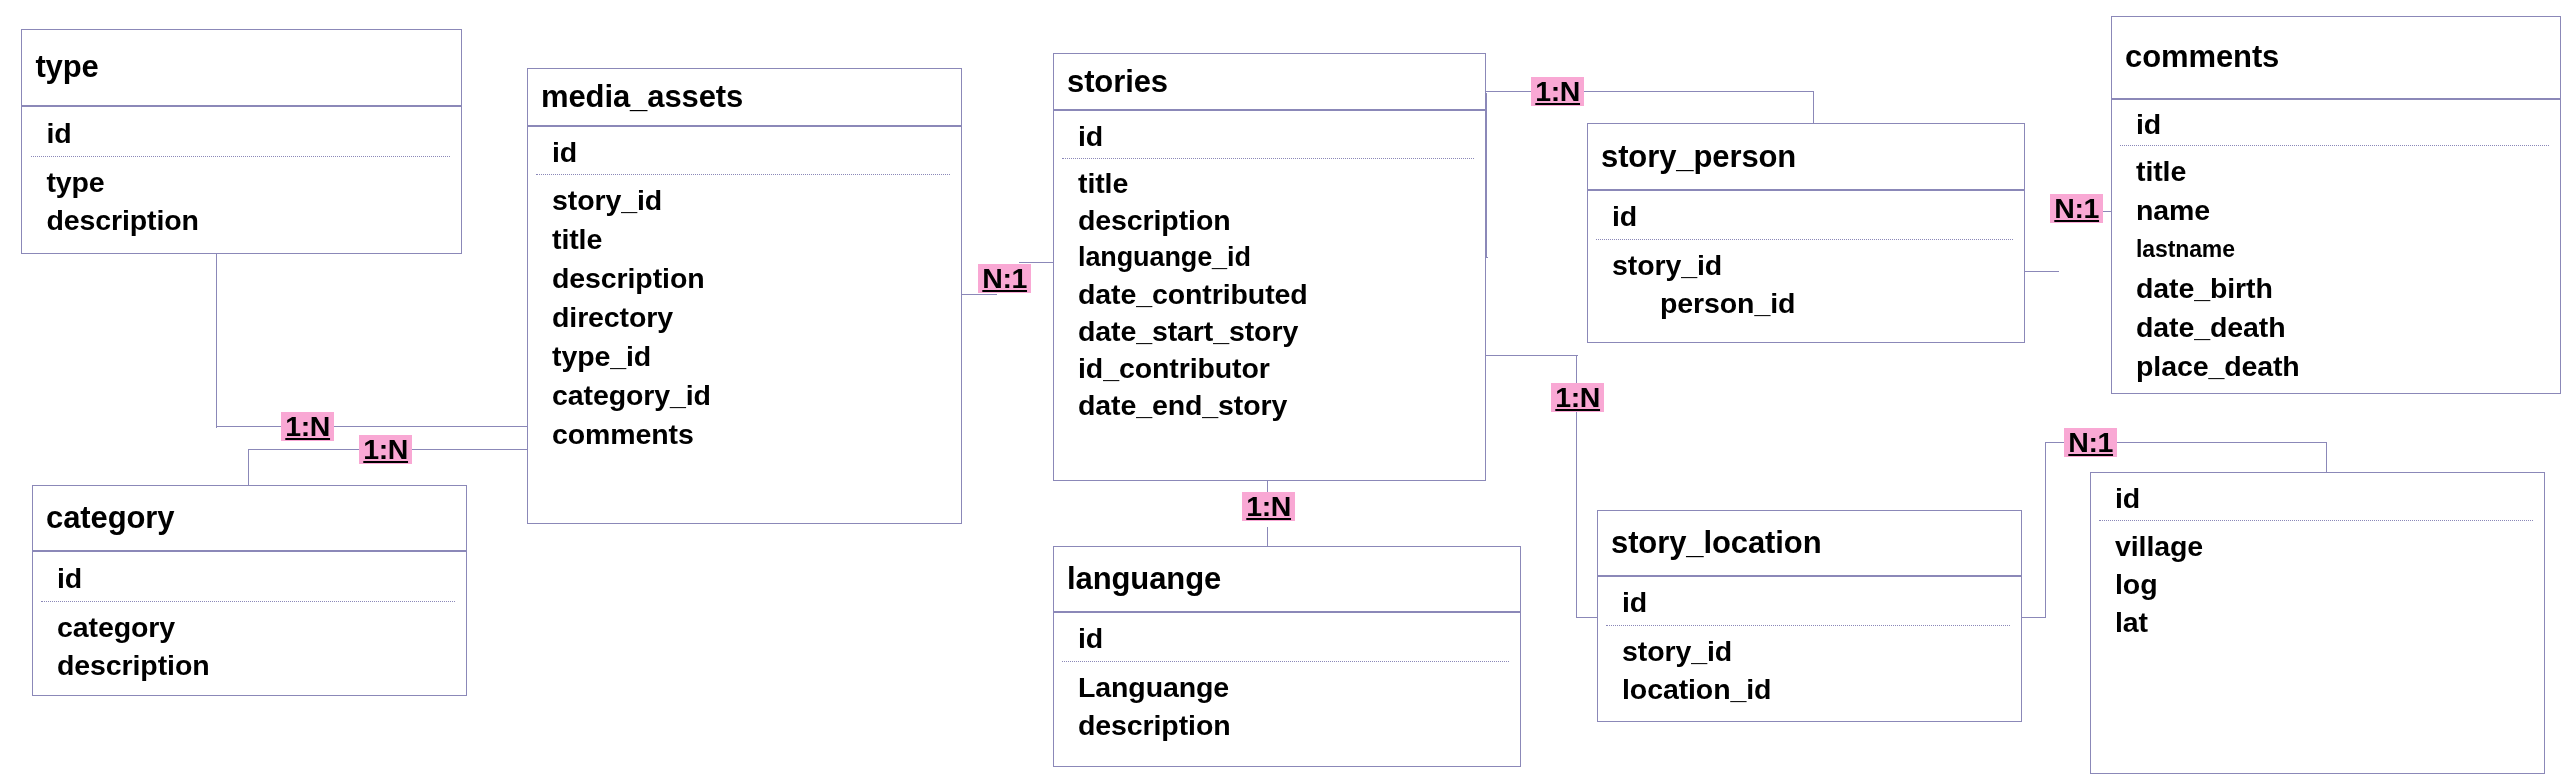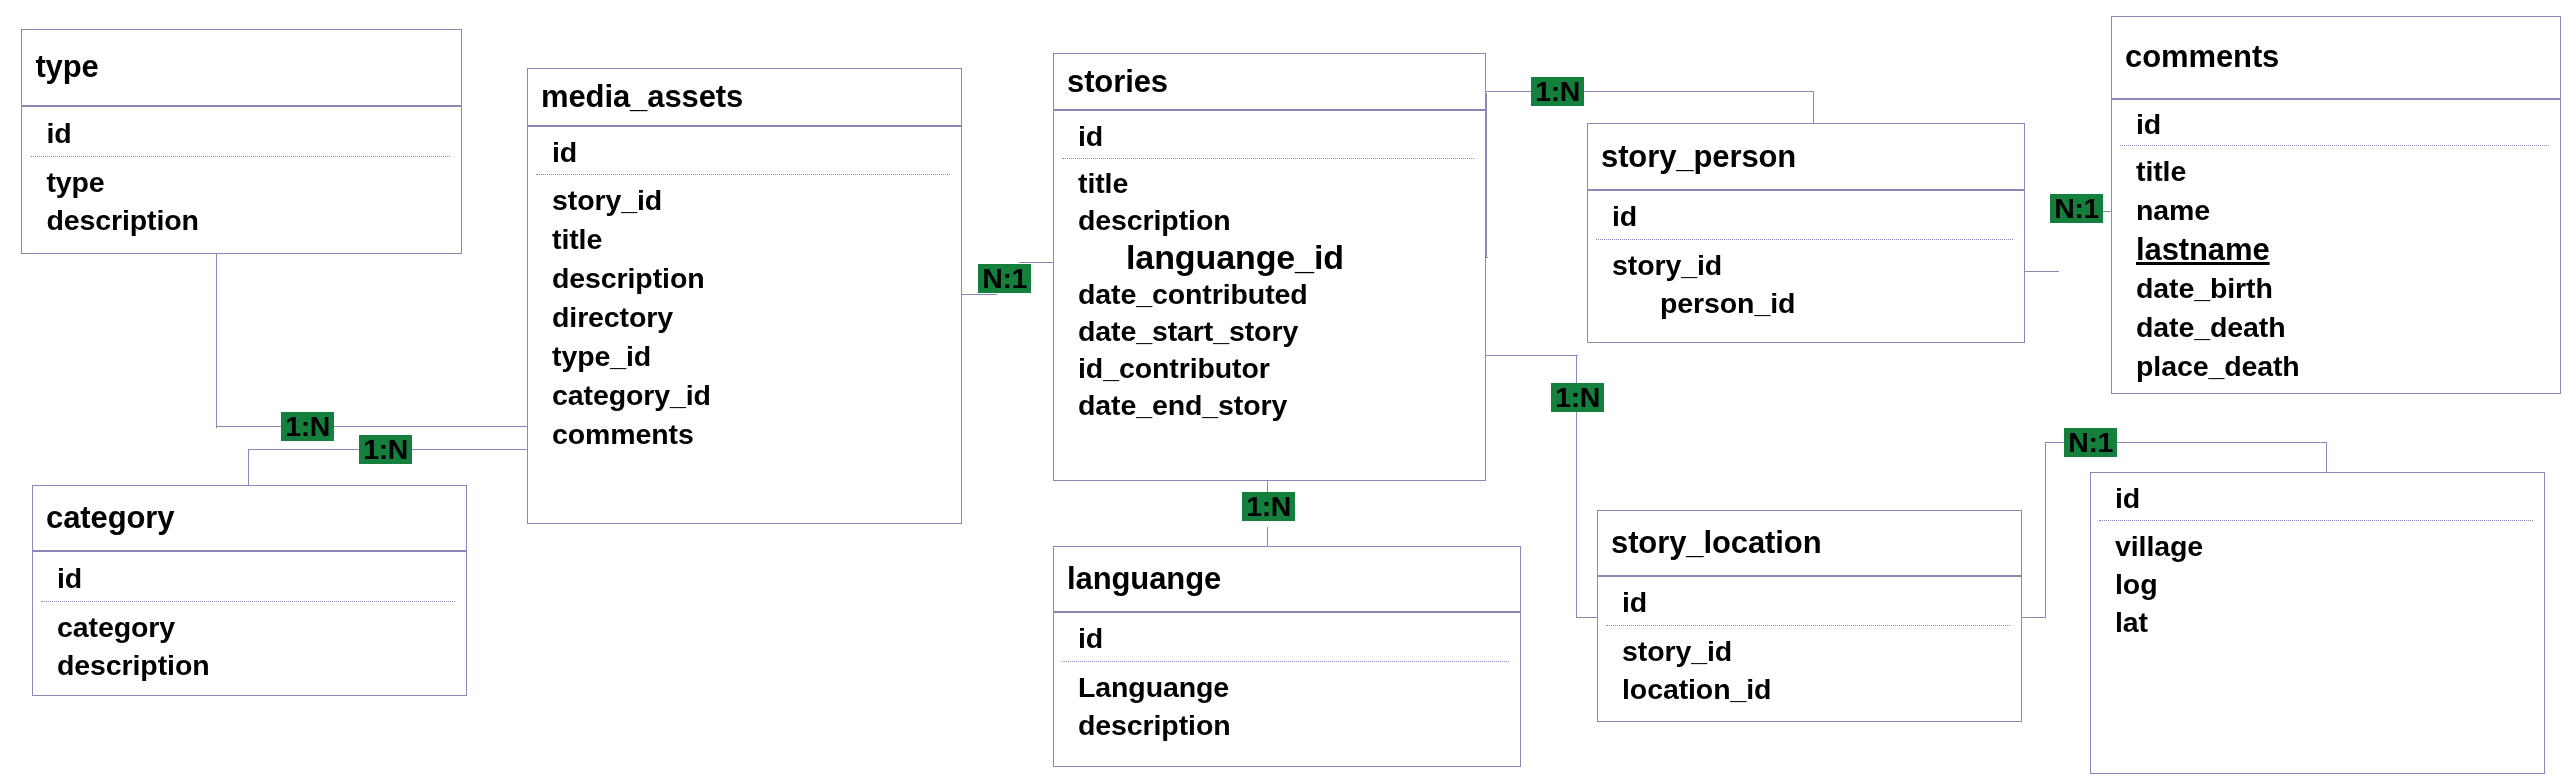--- a/index.html
+++ b/index.html
@@ -48,26 +48,27 @@
     position:absolute;
     background:#8b88b8;
     z-index:1;
   }
   .conn.h{height:1.4px;}
   .conn.v{width:1.4px;}
   .card{
     position:absolute;
     font-weight:bold;
     color:#000000;
-    background:#15803d;
+    background:#f9a8d4;
     padding:0 4.3px;
     line-height:1;
     z-index:3;
     white-space:nowrap;
     letter-spacing:-0.4px;
+    text-decoration:underline;
   }
 </style>
 </head>
 <body>
 
 <div id="canvas">
 
   <div class="conn v" style="left:216px; top:252px; height:176px;"></div>
   <div class="conn h" style="left:216px; top:426px; width:317px;"></div>
 
@@ -150,21 +151,21 @@
 
   <div class="entity" style="left:1053px; top:53px; width:433px; height:428px;">
     <div class="entity-header" style="height:57px; font-size:31px;">
       <span>stories</span>
     </div>
     <div class="entity-body">
       <div class="attr" style="font-size:28.5px; line-height:36px;">id</div>
       <div class="pk-sep"></div>
       <div class="attr" style="font-size:28.5px; line-height:37px;">title</div>
       <div class="attr" style="font-size:28.5px; line-height:37px;">description</div>
-      <div class="attr" style="font-size:34px; line-height:37px;margin-left:48px;">languange_id</div>
+      <div class="attr" style="font-size:27px; line-height:37px;">languange_id</div>
       <div class="attr" style="font-size:28.5px; line-height:37px;">date_contributed</div>
       <div class="attr" style="font-size:28.5px; line-height:37px;">date_start_story</div>
       <div class="attr" style="font-size:28.5px; line-height:37px;">id_contributor</div>
       <div class="attr" style="font-size:28.5px; line-height:37px;">date_end_story</div>
     </div>
   </div>
 
   <div class="entity" style="left:1053px; top:546px; width:468px; height:221px;">
     <div class="entity-header" style="height:66px; font-size:31px;">
       <span>languange</span>
@@ -203,21 +204,21 @@
 
   <div class="entity" style="left:2111px; top:15.7px; width:450px; height:378px;">
     <div class="entity-header" style="height:83px; font-size:31px;">
       <span>comments</span>
     </div>
     <div class="entity-body">
       <div class="attr" style="font-size:28.5px; line-height:34px;">id</div>
       <div class="pk-sep"></div>
       <div class="attr" style="font-size:28.5px; line-height:39px;">title</div>
       <div class="attr" style="font-size:28.5px; line-height:39px;">name</div>
-      <div class="attr" style="font-size:31px; line-height:39px;text-decoration:underline;">lastname</div>
+      <div class="attr" style="font-size:23px; line-height:39px;">lastname</div>
       <div class="attr" style="font-size:28.5px; line-height:39px;">date_birth</div>
       <div class="attr" style="font-size:28.5px; line-height:39px;">date_death</div>
       <div class="attr" style="font-size:28.5px; line-height:39px;">place_death</div>
     </div>
   </div>
 
   <div class="entity" style="left:2090px; top:472px; width:455px; height:302px;">
     <div class="entity-body">
       <div class="attr" style="font-size:28.5px; line-height:36px;">id</div>
       <div class="pk-sep"></div>

